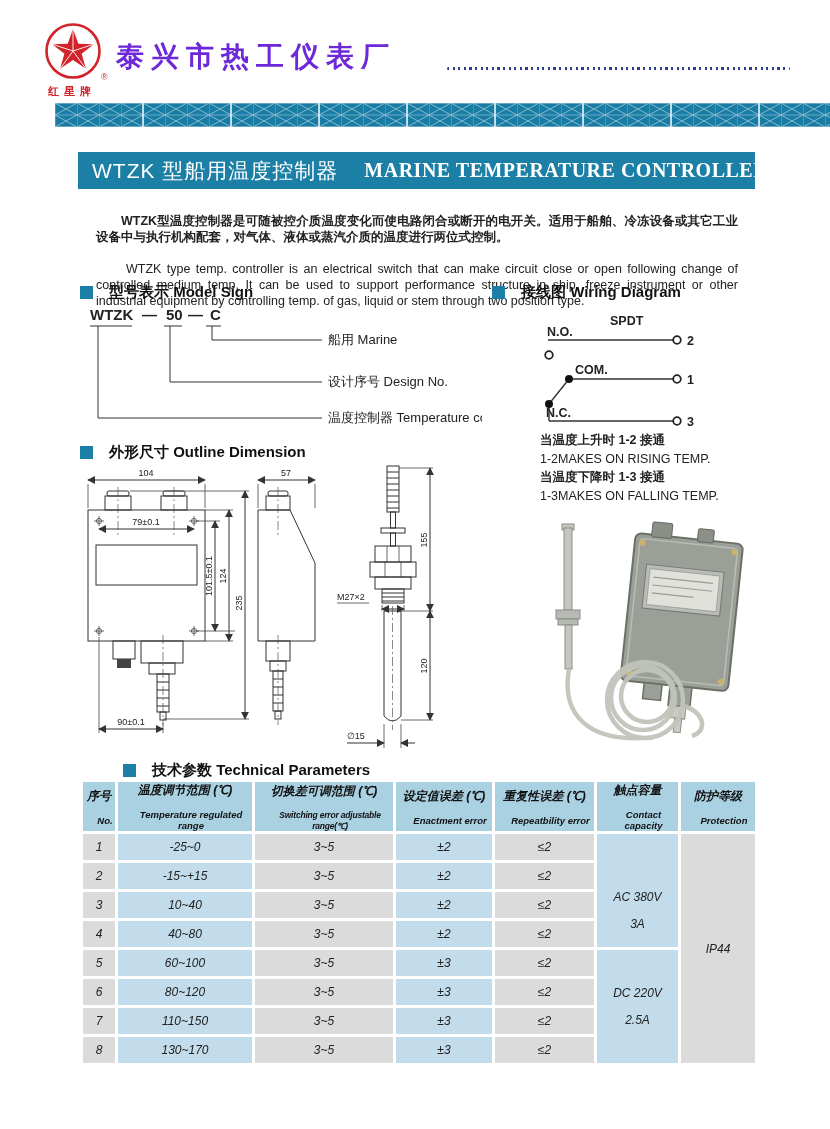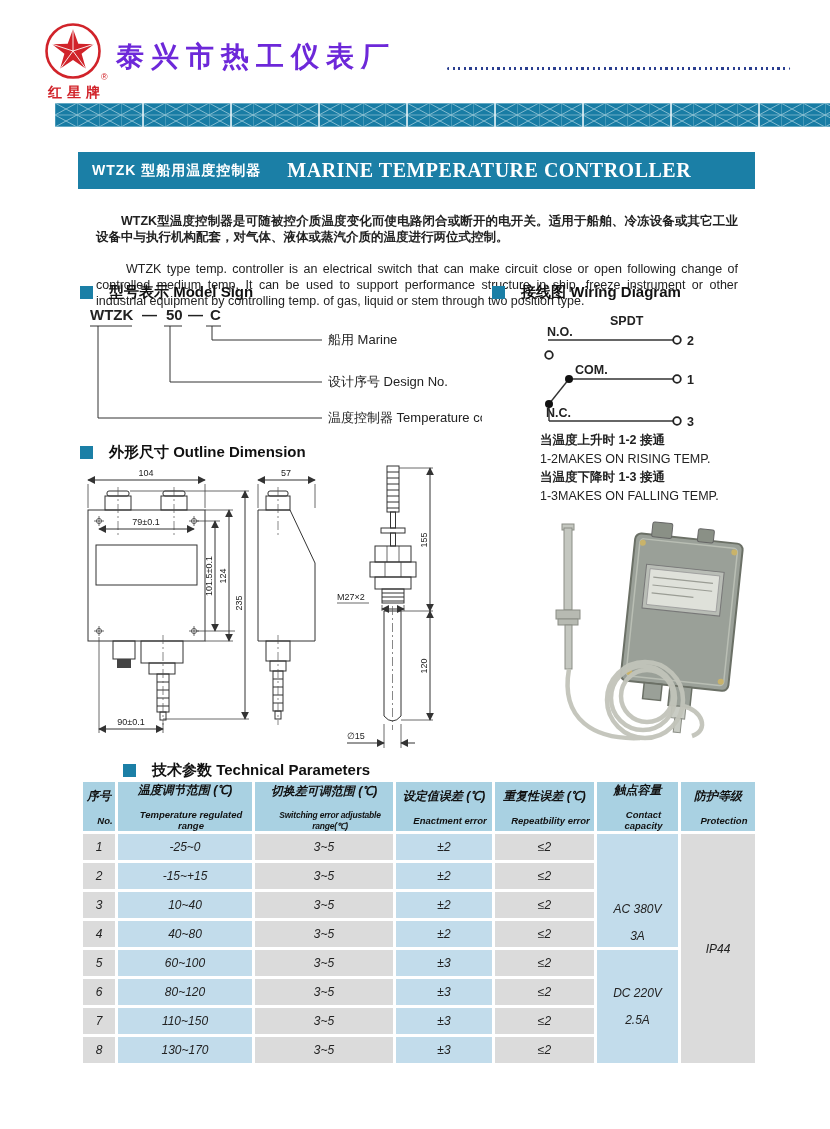--- a/index.html
+++ b/index.html
@@ -3,27 +3,27 @@
 <meta charset="utf-8">
 <style>
   html,body { margin:0; padding:0; background:#ffffff; }
   #page {
     position:relative; width:830px; height:1129px; background:#ffffff;
     font-family:"Liberation Sans", sans-serif; color:#111; overflow:hidden;
   }
   .abs { position:absolute; }
 
   
-  #brand-label { font-size:14px; font-weight:bold; color:#D1232A; letter-spacing:5px; }
+  #brand-label { font-size:11px; font-weight:bold; color:#D1232A; letter-spacing:5px; }
   #company-name { font-size:28px; font-weight:bold; letter-spacing:7px; color:#6d28d9; white-space:nowrap;text-align:right; }
   #dot-leader { height:3px; background:repeating-linear-gradient(90deg,#2B3F90 0 2.2px, transparent 2.2px 5.6px); border-radius:2px; }
 
   
   #title-bar { background:#1B7FA6; color:#fff; display:flex; align-items:center; padding-left:14px; gap:26px; }
-  #title-zh { font-size:14px; font-weight:bold; letter-spacing:1px; white-space:nowrap; }
+  #title-zh { font-size:21px; font-weight:normal; letter-spacing:1px; white-space:nowrap; }
   #title-en { font-family:"Liberation Serif", serif; font-size:20px; font-weight:bold; letter-spacing:0.5px; white-space:nowrap; }
 
   
   #intro p { margin:16px; font-size:12.5px; line-height:16px; text-align:justify; }
   #intro .zh { font-weight:bold; text-indent:2em; color:#222; }
   #intro .en { text-indent:2.4em; color:#222; }
 
   
   .sec-heading { display:flex; align-items:center; gap:16px; font-size:15px; font-weight:bold; color:#111; white-space:nowrap; }
   .sec-sq { width:13px; height:13px; background:#1B7FA6; display:inline-block; }
@@ -40,21 +40,21 @@
 
   
   #params-table { border-collapse:separate; border-spacing:3px; table-layout:fixed; width:678px;font-style:italic; }
   #params-table th { background:#A9D1E2; height:46px; padding:0 1px; font-weight:bold; vertical-align:middle; }
   #params-table th .zh { font-size:12px; }
   #params-table th .en { font-size:9.5px; font-weight:bold; margin-top:10px;padding-left:12px; }
   #params-table th .en.small { font-size:8.5px; letter-spacing:-0.2px; }
   #params-table td { height:24px; text-align:center; vertical-align:middle; font-size:12px; color:#222; }
   #params-table .blue { background:#C2DCEB; }
   #params-table .gray { background:#DBDBDB; }
-  #params-table td.contact-ac { vertical-align:bottom; padding-bottom:4px; }
+  #params-table td.contact-ac { vertical-align:bottom; padding-bottom:16px; }
   .twoline div:first-child { margin-bottom:13px; }
 </style>
 </head>
 <body>
 
 <div id="page">
 
   <svg width="0" height="0" style="position:absolute">
     <defs>
       <marker id="ma" viewBox="0 0 10 10" refX="9" refY="5" markerWidth="8" markerHeight="8" orient="auto-start-reverse">

